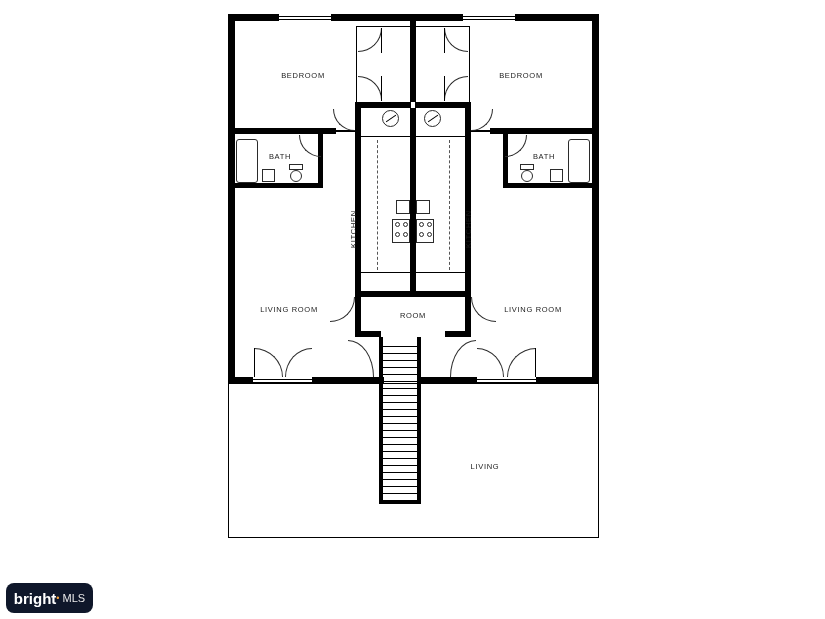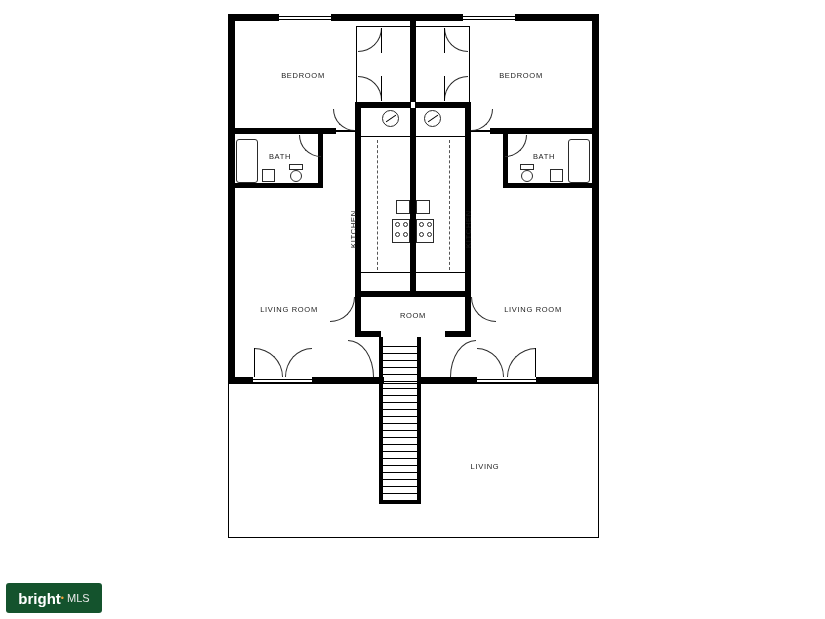--- a/index.html
+++ b/index.html
@@ -66,23 +66,23 @@
     position: absolute;
     left: 0; right: 0;
     top: 592px;
     text-align: center;
     font-size: 7.5px;
     color: #3a3a3a;
   }
   #logo {
     position: absolute;
     left: 6px; top: 583px;
-    width: 96px; height: 30px;
-    background: #14532d;
-    border-radius: 3px;
+    width: 87px; height: 30px;
+    background: #0f172a;
+    border-radius: 8px;
     color: #ffffff;
     font-size: 15px;
     display: flex;
     align-items: center;
     justify-content: center;
     letter-spacing: 0px;
   }
   #logo .brand-main { font-weight: bold; }
   #logo .brand-dot { color: #f4a13a; font-size: 9px; vertical-align: super; }
   #logo .brand-sub { font-size: 11px; margin-left: 3px; color: #e9e9e9; }

